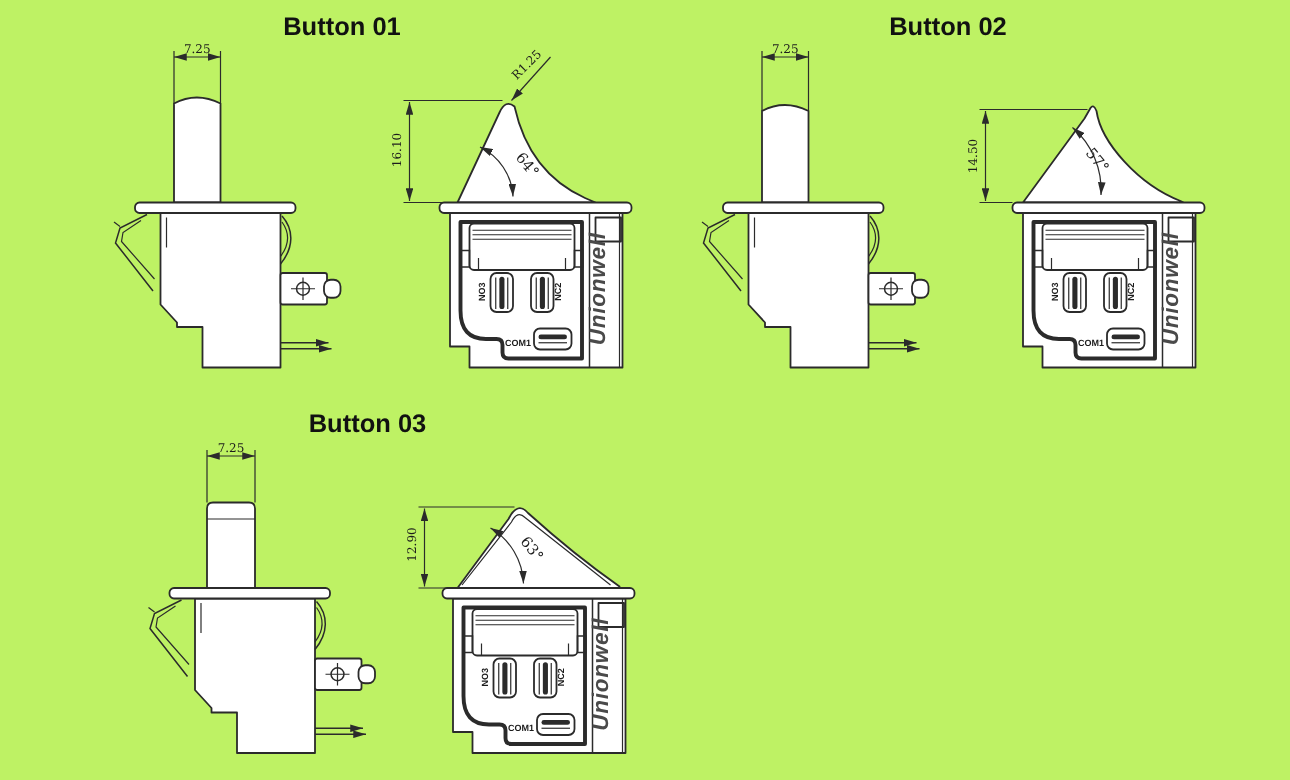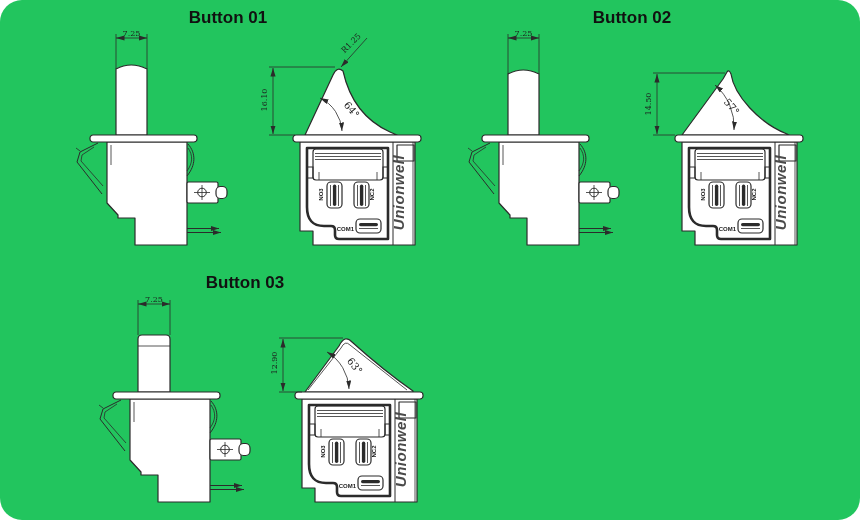--- a/index.html
+++ b/index.html
@@ -1,17 +1,17 @@
 <!DOCTYPE html>
 <html><head>
 <meta charset="utf-8">
 <style>
   html,body{margin:0;padding:0;background:#ffffff;}
-  #stage{position:relative;width:860px;height:520px;background:#22c55e;overflow:hidden;
-         font-family:"Liberation Sans",sans-serif;border-radius:22px;}
+  #stage{position:relative;width:860px;height:520px;background:#bef264;overflow:hidden;
+         font-family:"Liberation Sans",sans-serif;}
   svg{display:block;}
   .sh{fill:#ffffff;stroke:#2b2b2b;stroke-width:1.2;stroke-linejoin:round;}
   .ln{fill:none;stroke:#2b2b2b;stroke-width:1.2;stroke-linejoin:round;}
   .md{fill:none;stroke:#2b2b2b;stroke-width:1;}
   .tn{fill:none;stroke:#2b2b2b;stroke-width:0.8;}
   .bd{fill:none;stroke:#2b2b2b;stroke-width:2.6;stroke-linejoin:round;}
   .slot{fill:#2b2b2b;stroke:none;}
   .dimtext{font:8px "DejaVu Serif",serif;fill:#1c1c1c;text-anchor:middle;}
   .angletext{font:10px "DejaVu Serif",serif;fill:#1c1c1c;text-anchor:middle;}
   .termlabel{font:bold 6px "Liberation Sans",sans-serif;fill:#1c1c1c;text-anchor:middle;}

